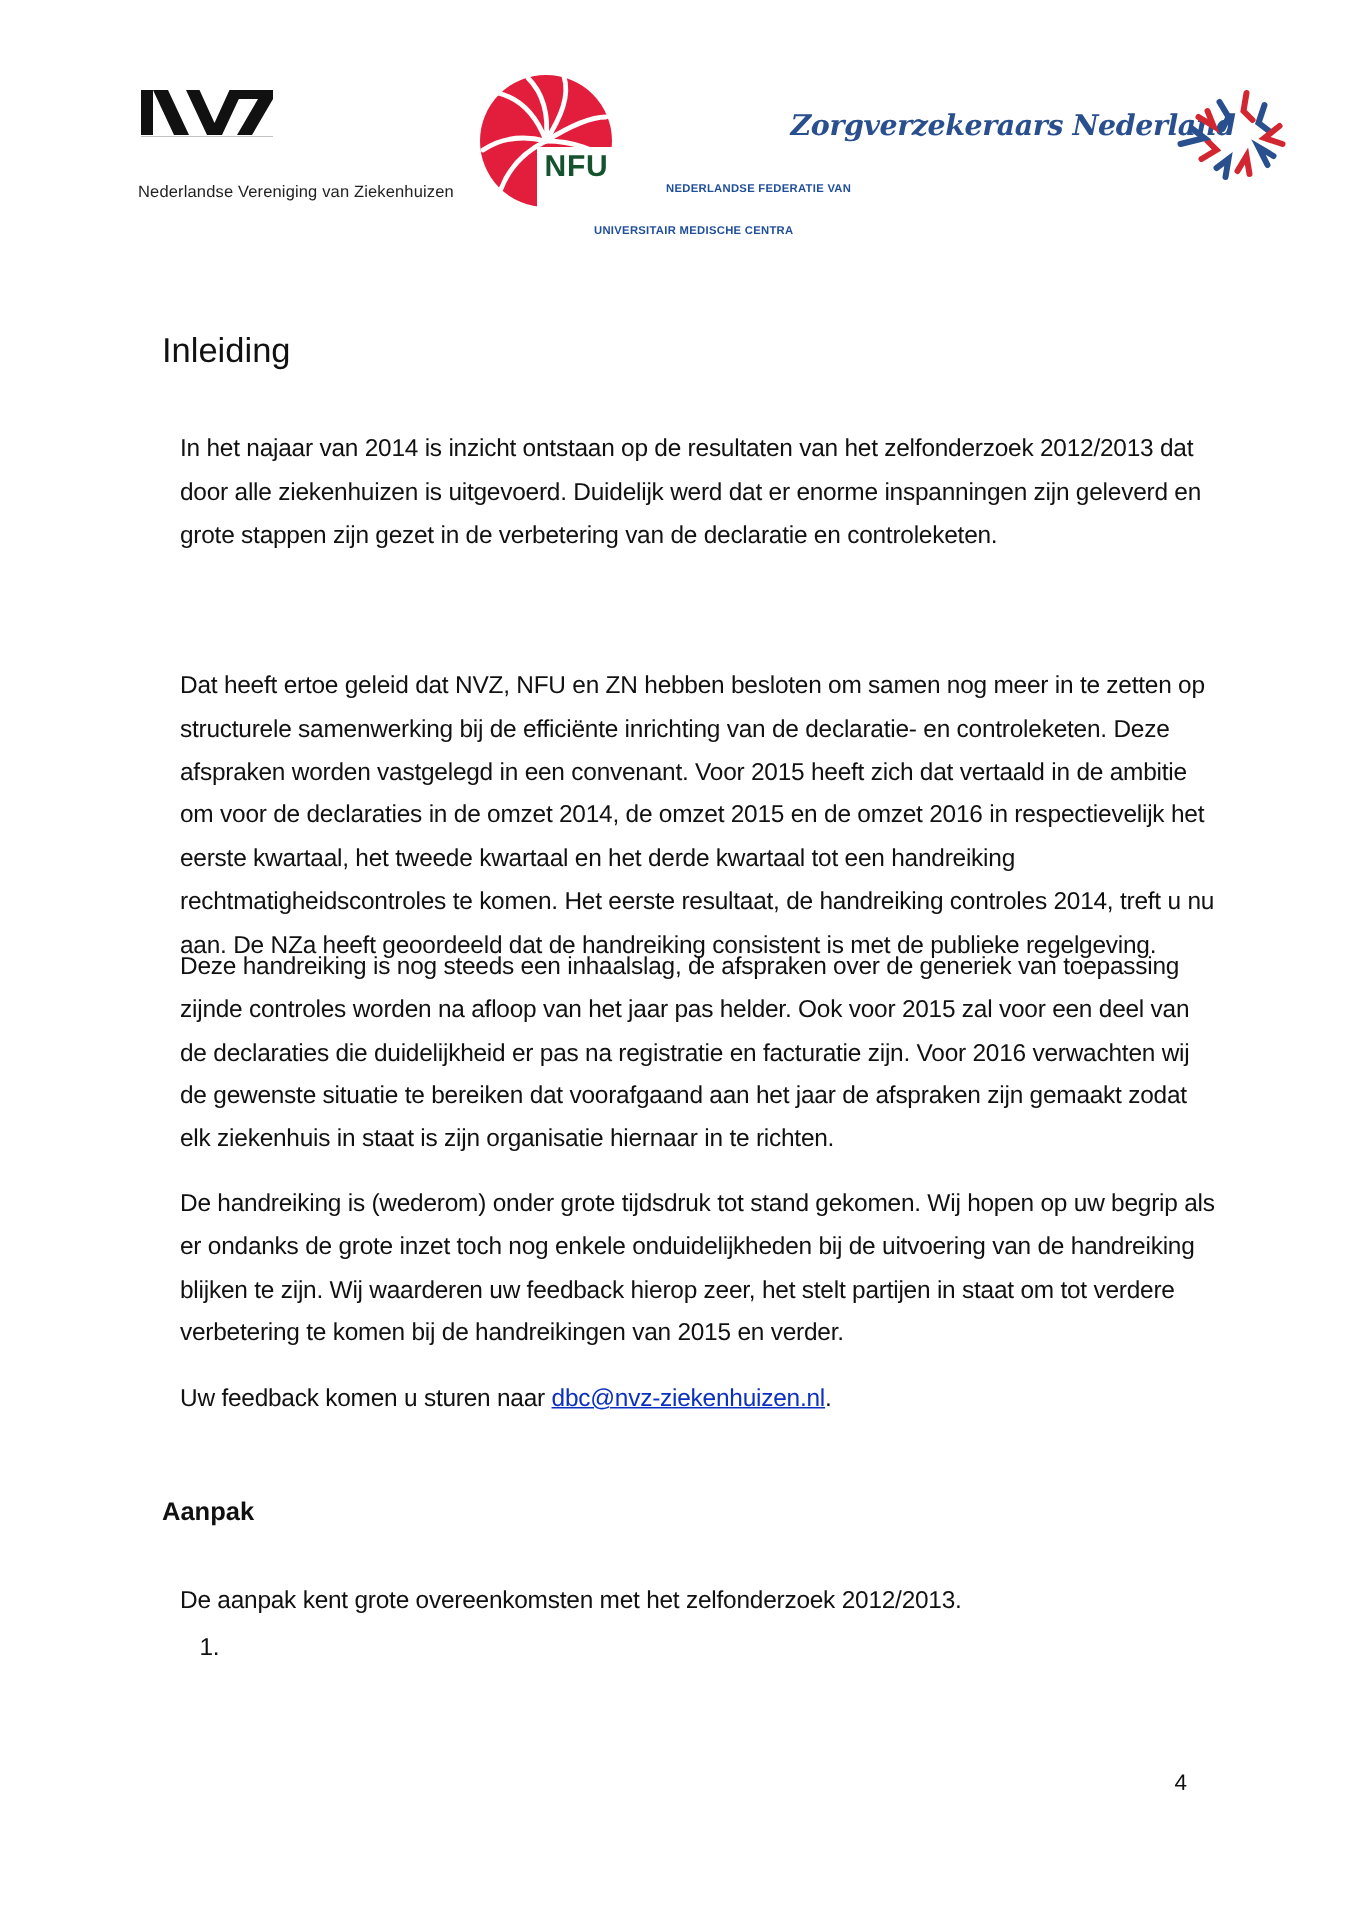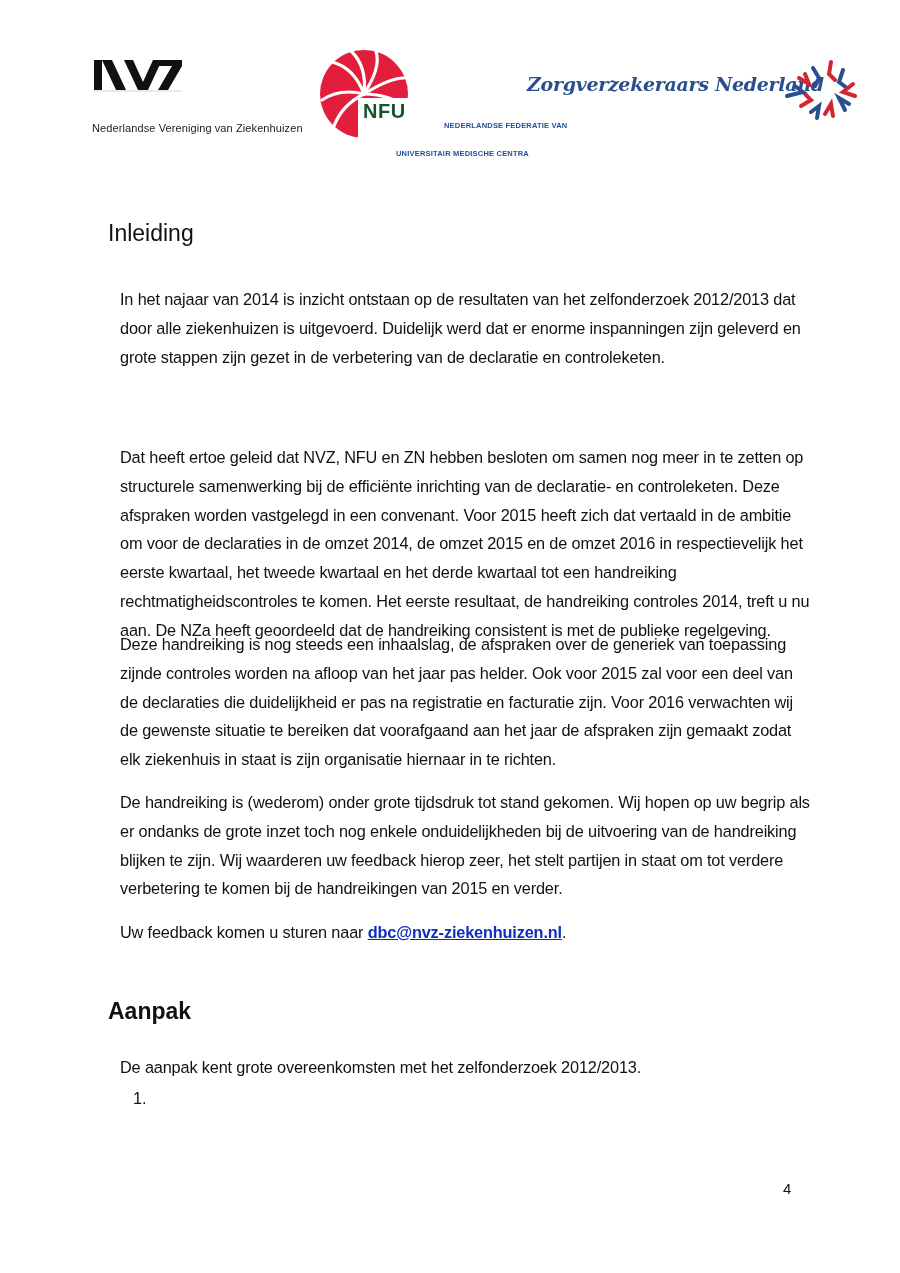--- a/index.html
+++ b/index.html
@@ -37,24 +37,24 @@
     }
     p.para {
       position: absolute; left: 108px; margin: 12px; width: 690px;
       font-size: 16.3px; line-height: 28.8px; color: #111; letter-spacing: -0.15px;
     }
     .p1 { top: 273px; }
     .p2 { top: 431px; }
     .p3 { top: 618px; }
     .p4 { top: 776px; }
     .p5 { top: 906px; }
-    a.mail { color: #1a0dab; text-decoration: underline; color: #0b2fbf; font-weight: bold; }
+    a.mail { color: #1a0dab; text-decoration: underline; color: #0b2fbf; }
     h2.sub {
       position: absolute; left: 108px; top: 998px; margin: 0;
-      font-size: 23px; font-weight: bold; color: #111;
+      font-size: 17px; font-weight: bold; color: #111;
     }
     .p6 { top: 1041px; }
     .list { position: absolute; left: 108px; top: 1084px; width: 690px; margin: 0; padding: 0; list-style: none; }
     .list li { position: relative; padding-left: 54px; font-size: 16.3px; line-height: 28.8px; color: #111; letter-spacing: -0.15px; }
     .list li .num { position: absolute; left: 25px; top: 0; }
     .page-num { position: absolute; left: 783px; top: 1180px; font-size: 15px; color: #111; }
   </style>
 </head>
 <body>
 

